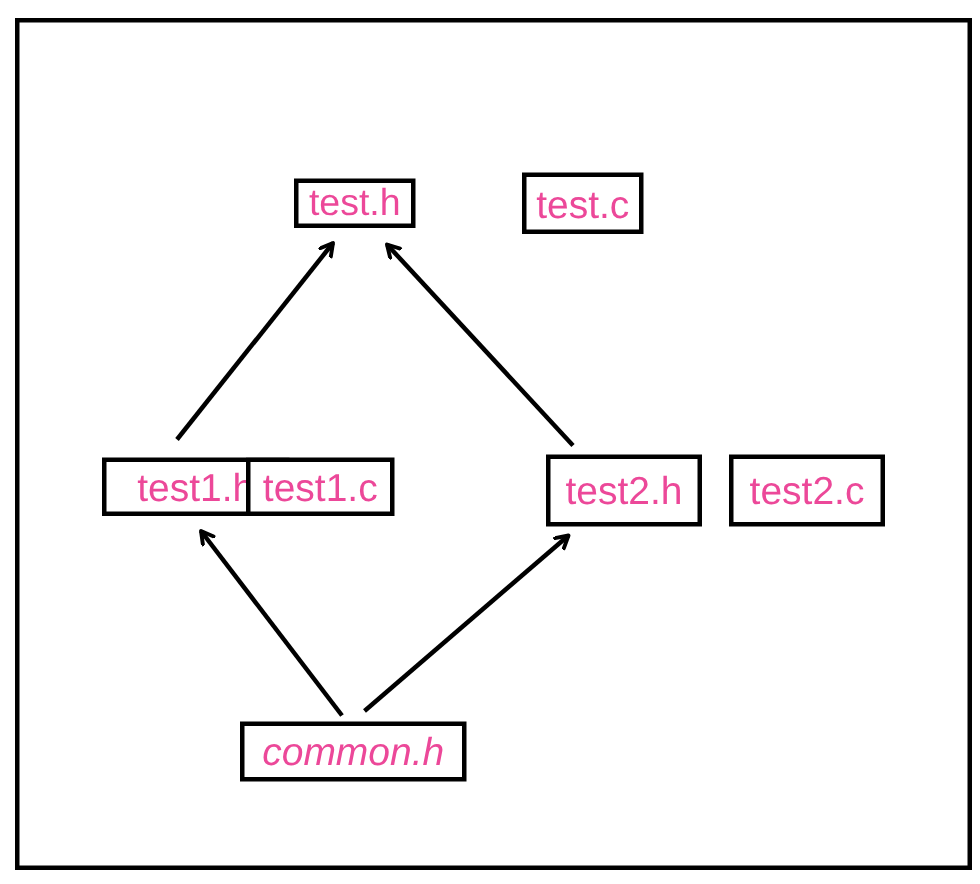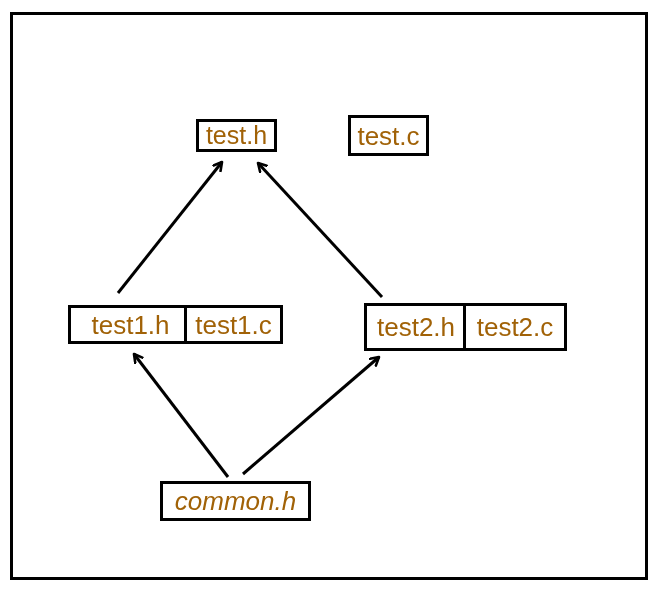--- a/index.html
+++ b/index.html
@@ -25,40 +25,40 @@
     box-sizing: border-box;
   }
   .node {
     position: absolute;
     border: 3px solid #000000;
     box-sizing: border-box;
     display: flex;
     align-items: center;
     justify-content: center;
     background: #ffffff;
-    color: #a16207;
+    color: #ec4899;
     font-size: 26px;
     line-height: 1;
     white-space: nowrap;
   }
   .edges-layer {
     position: absolute;
     left: 0;
     top: 0;
     width: 653px;
     height: 589px;
     pointer-events: none;
   }
   
   .n-test-h   { left:196px; top:119px; width:81px;  height:33px; font-size:25px; }
   .n-test-c   { left:348px; top:115px; width:81px;  height:41px; }
   .n-test1-h  { left:68px;  top:305px; width:125px; height:39px;align-items:center; }
-  .n-test1-c  { left:184px; top:305px; width:99px;  height:39px; }
+  .n-test1-c  { left:164px; top:305px; width:99px;  height:39px; }
   .n-test2-h  { left:364px; top:303px; width:104px; height:48px; }
-  .n-test2-c  { left:463px; top:303px; width:104px; height:48px; }
+  .n-test2-c  { left:486px; top:303px; width:104px; height:48px; }
   .n-common-h { left:160px; top:481px; width:151px; height:40px;font-style:italic; }
   .n-common-c { left:340px; top:483px; width:153px; height:38px; }
 </style>
 </head>
 <body>
 
 <div class="canvas">
 
   <div class="outer-border"></div>
 

